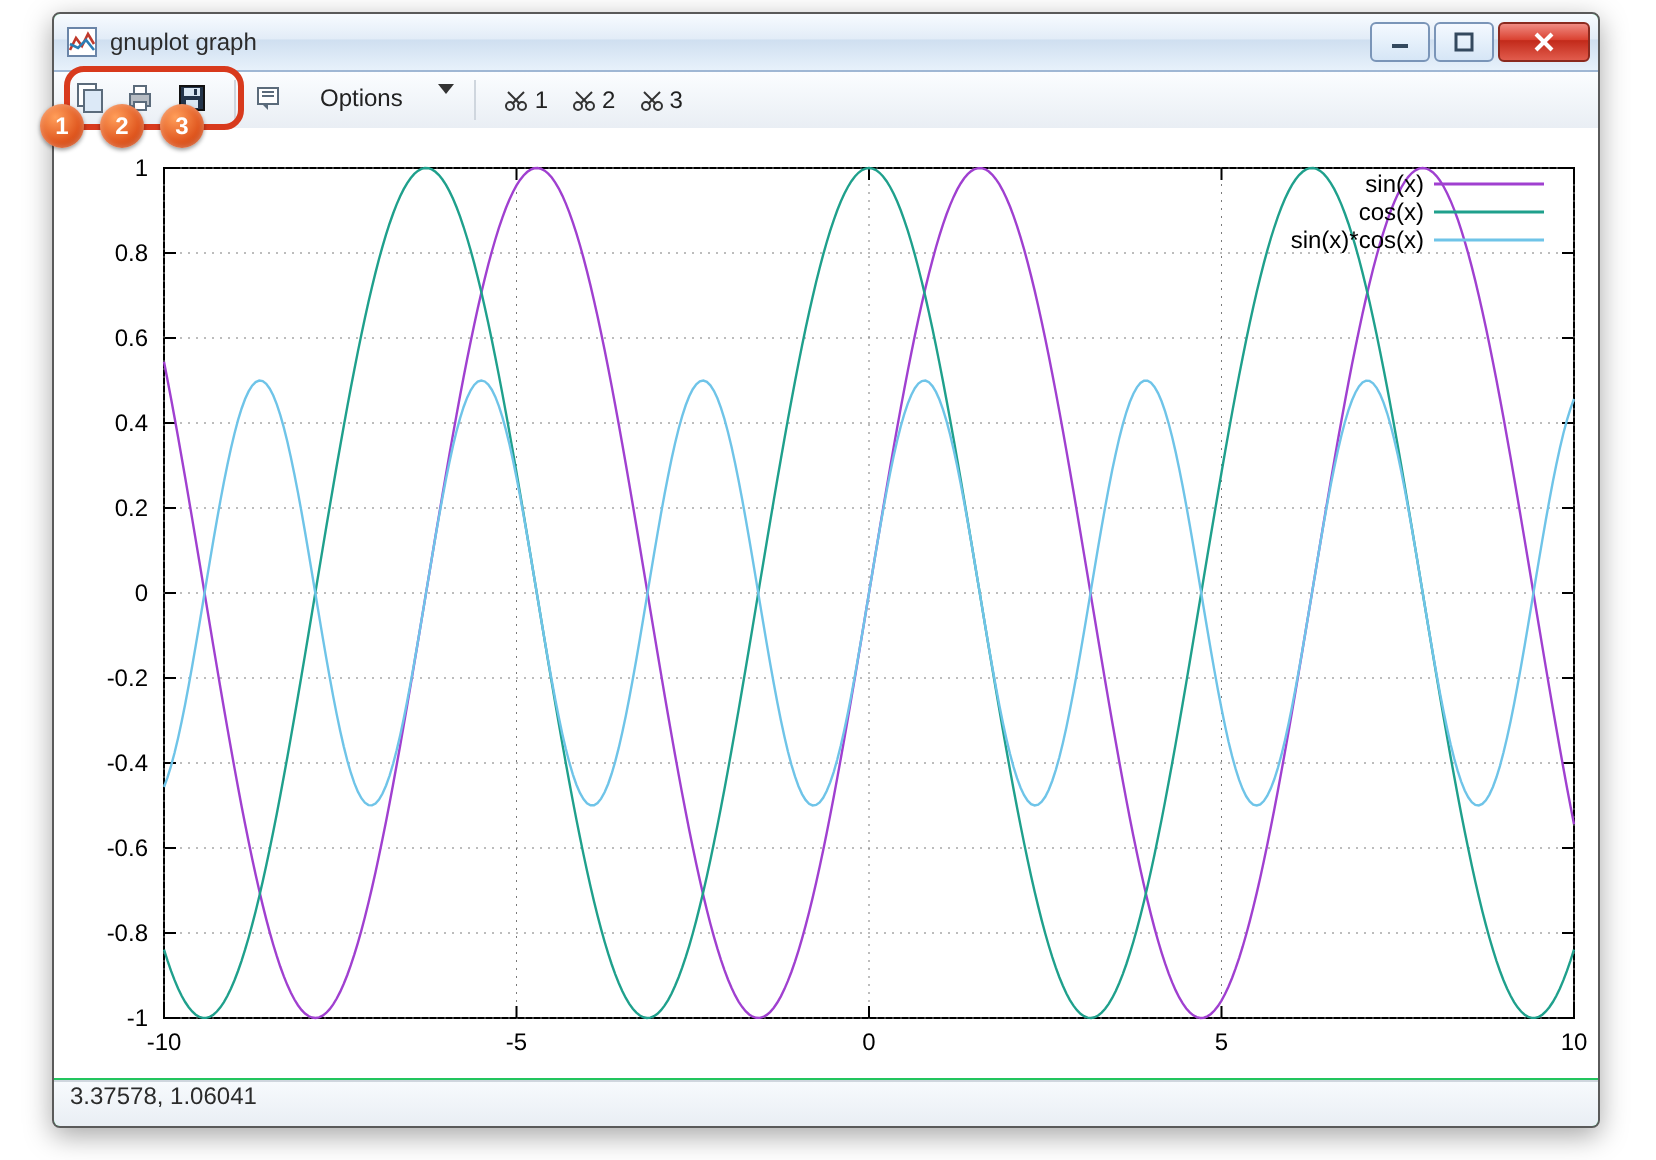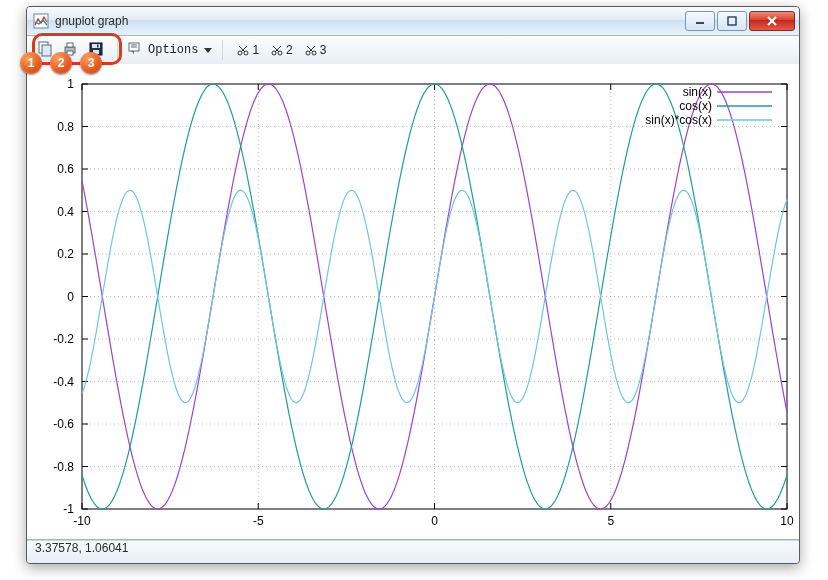--- a/index.html
+++ b/index.html
@@ -1,20 +1,20 @@
 <!DOCTYPE html>
 <html><head>
 <meta charset="utf-8">
 <style>
   html, body { margin:0; padding:0; font-family: "Segoe UI", Tahoma, sans-serif; font-size:12px; background:#fff; }
   .outer-shadow { position:relative; width:828px; height:580px; }
   .window {
     position:absolute; left:26px; top:6px; width:772px; height:556px;
     border:1px solid #5a5a5a; border-radius:4px; overflow:hidden;
-    background:#eab308;
+    background:#22c55e;
     box-shadow: 0 4px 14px rgba(0,0,0,0.35);
   }
   
   .titlebar {
     height:28px; display:flex; align-items:center; justify-content:space-between;
     background:linear-gradient(#f7fbff,#e2ecf7 45%,#cfdff0 46%,#e7f1fb);
     border-bottom:1px solid #9fb7d4;
     padding-left:6px;
   }
   .title-left { display:flex; align-items:center; gap:6px; }
@@ -31,21 +31,21 @@
 
   
   .toolbar {
     height:28px; display:flex; align-items:center; gap:4px;
     background:linear-gradient(#fbfdff,#e9eef4);
     border-bottom:1px solid #cfd6de;
     padding:0 6px;
   }
   .tool-btn { width:22px; height:22px; display:flex; align-items:center; justify-content:center; border-radius:2px; }
   .tool-sep { width:1px; height:20px; background:#cfd6de; margin:0 6px; }
-  .options { display:flex; align-items:center; gap:4px; color:#222;font-family:Liberation Mono, monospace; }
+  .options { display:flex; align-items:flex-start; gap:16px; color:#222; }
   .opt-text { padding:0 2px; }
   .tri-down { width:0; height:0; border-left:4px solid transparent; border-right:4px solid transparent; border-top:5px solid #333; }
   .scissor-group { display:flex; align-items:center; gap:12px; margin-left:4px; }
   .scissor-item { display:flex; align-items:center; gap:3px; color:#222; }
   .scissor-item svg { display:block; }
 
   
   .anno-box {
     position:absolute; left:32px; top:33px; width:84px; height:26px;
     border:3px solid #d83a1d; border-radius:10px; pointer-events:none; z-index:5;

